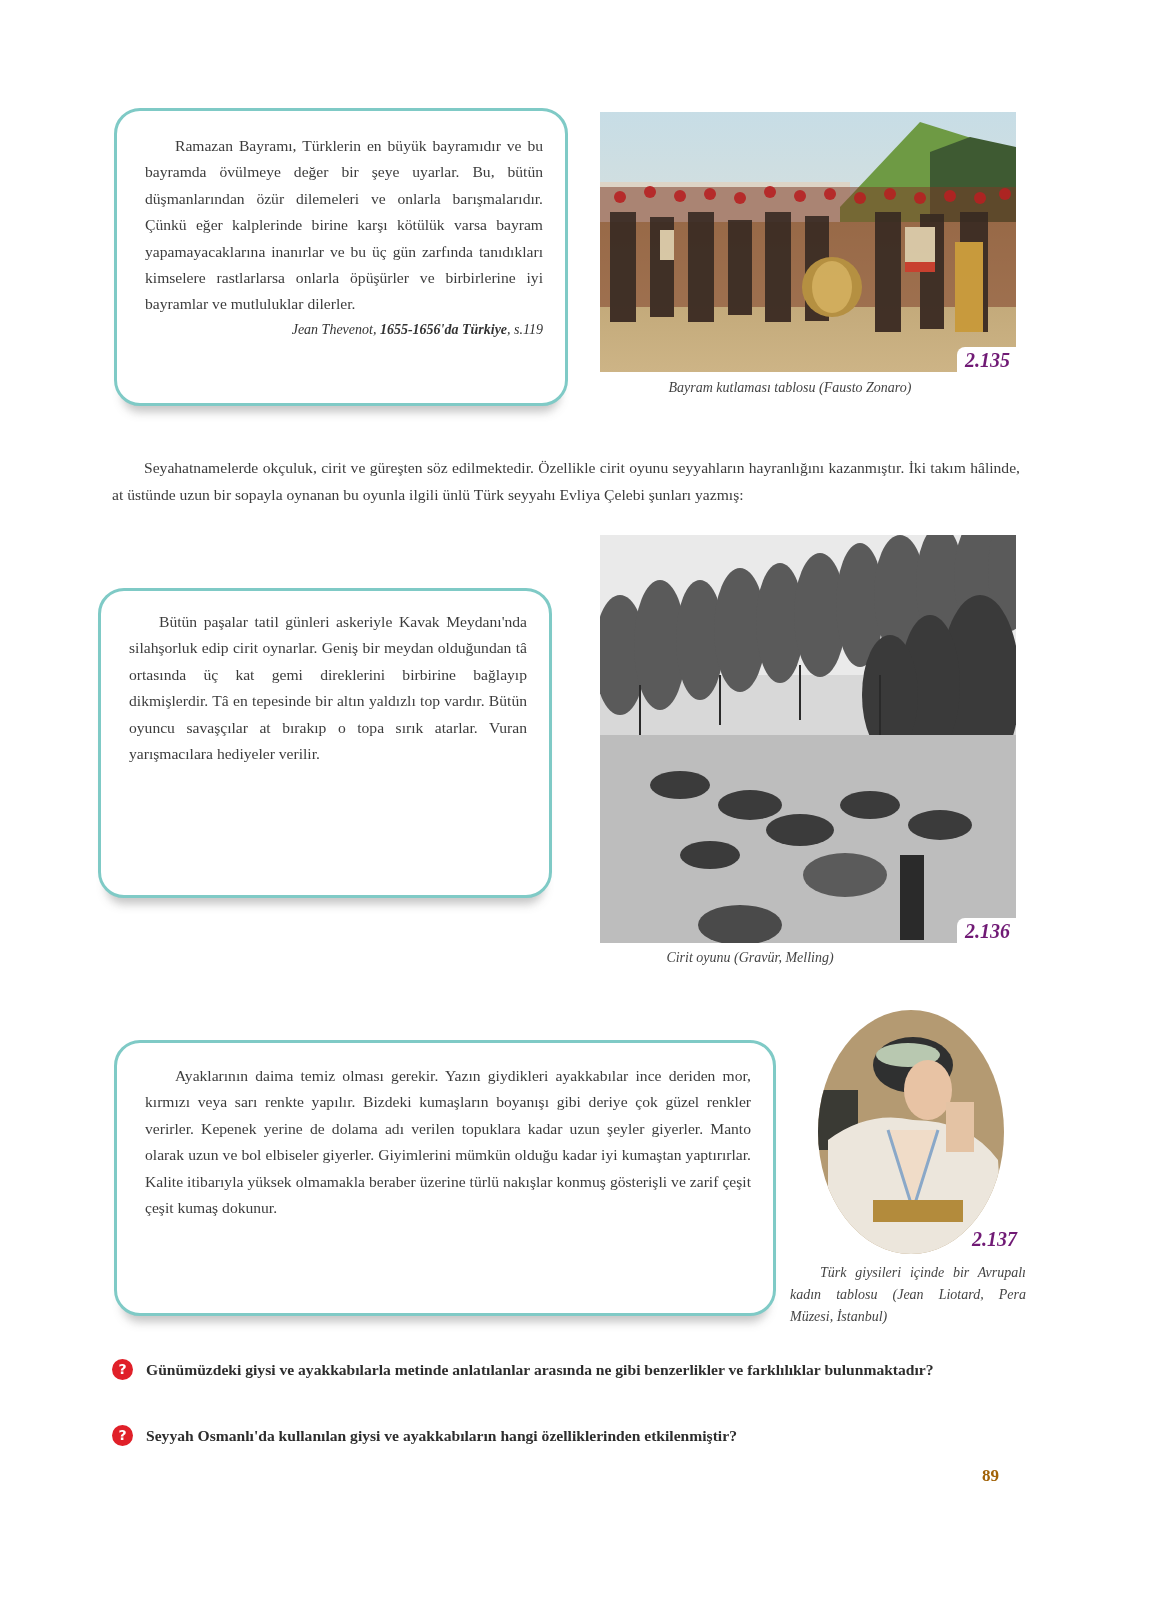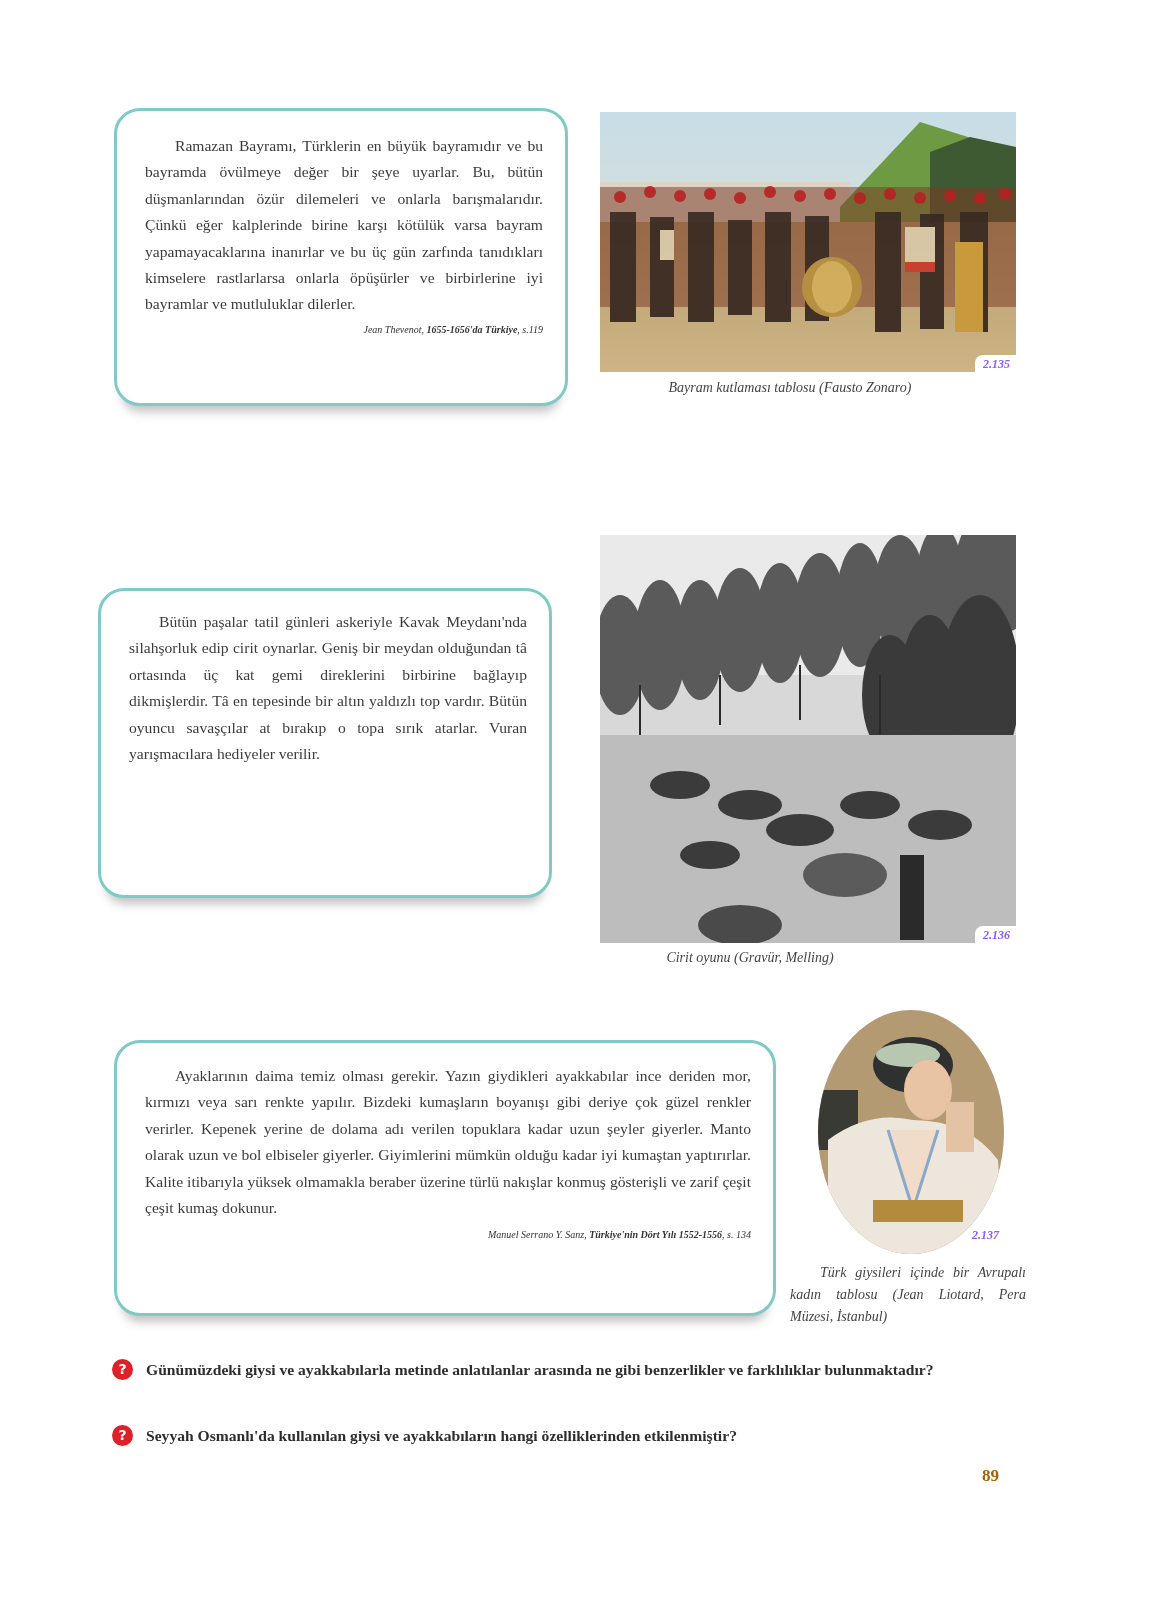--- a/index.html
+++ b/index.html
@@ -7,30 +7,30 @@
          font-family:"DejaVu Serif", "Liberation Serif", serif; color:#3a3a3a; }
   .page { position:absolute; left:0; top:0; width:984px; height:1616px; }
 
   .quote-box { position:absolute; border:3px solid #7fcac6; border-radius:26px;
                background:#ffffff; box-sizing:border-box;
                box-shadow: 0 14px 10px -8px rgba(90,90,90,0.35); }
   .quote-text { font-family:"Liberation Serif", serif; font-size:15.6px;
                 line-height:26.4px; color:#3c3c3c; text-align:justify;
                 text-indent:30px; margin:0; }
   .citation { font-family:"Liberation Serif", serif; font-style:italic;
-              font-size:10px; line-height:24px; text-align:right; color:#333; margin:0; }
+              font-size:14px; line-height:24px; text-align:right; color:#333; margin:0; }
   .citation b { font-weight:bold; }
 
   .body-text { position:absolute; font-family:"Liberation Serif", serif;
                font-size:15.6px; line-height:27px; color:#3c3c3c;
                text-align:justify; margin:0; }
 
   .figure { position:absolute; overflow:hidden; }
   .fig-num { position:absolute; font-family:"Liberation Serif", serif;
-             font-style:italic; font-weight:bold; font-size:12px; color:#8b5cf6;
+             font-style:italic; font-weight:bold; font-size:20px; color:#701a75;
              background:#ffffff; padding:2px 6px 0 8px; border-top-left-radius:8px; }
   .caption { position:absolute; font-family:"Liberation Serif", serif;
              font-style:italic; font-size:14px; color:#444; text-align:center; }
 
   .question { position:absolute; left:112px; font-family:"Liberation Serif", serif;
               font-weight:bold; font-size:15.6px; line-height:27px; color:#2d2d2d; }
   .q-icon { position:absolute; left:0; top:3px; width:21px; height:21px; border-radius:50%;
             background:#e02029; color:#fff; font-family:"DejaVu Sans", sans-serif;
             font-size:14px; font-weight:bold; text-align:center; line-height:21px; }
   .q-text { display:block; padding-left:34px; }
@@ -105,20 +105,21 @@
           </g>
         <ellipse cx="232" cy="175" rx="30" ry="30" fill="#b58f3f"></ellipse>
         <ellipse cx="232" cy="175" rx="20" ry="26" fill="#d2ae5c"></ellipse>
         <rect x="355" y="130" width="28" height="90" fill="#c99a3a"></rect>
       </g>
     </svg>
     <div class="fig-num" style="right:0; bottom:0;">2.135</div>
   </div>
   <div class="caption" style="left:600px; top:380px; width:380px;">Bayram kutlaması tablosu (Fausto Zonaro)</div>
 
+  <p class="body-text" style="left:112px; top:454px; width:908px; text-indent:32px;">Seyahatnamelerde okçuluk, cirit ve güreşten söz edilmektedir. Özellikle cirit oyunu seyyahların hayranlığını kazanmıştır. İki takım hâlinde, at üstünde uzun bir sopayla oynanan bu oyunla ilgili ünlü Türk seyyahı Evliya Çelebi şunları yazmış:</p>
 
   <div class="quote-box" style="left:98px; top:588px; width:454px; height:310px; padding:18px 22px 23px 28px;">
     <p class="quote-text">Bütün paşalar tatil günleri askeriyle Kavak Meydanı'nda silahşorluk edip cirit oynarlar. Geniş bir meydan olduğundan tâ ortasında üç kat gemi direklerini birbirine bağlayıp dikmişlerdir. Tâ en tepesinde bir altın yaldızlı top vardır. Bütün oyuncu savaşçılar at bırakıp o topa sırık atarlar. Vuran yarışmacılara hediyeler verilir.</p>
   </div>
 
   <div class="figure" style="left:600px; top:535px; width:416px; height:408px;">
     <svg width="416" height="408" viewBox="0 0 416 408">
       <rect width="416" height="408" fill="#d8d8d8"></rect>
       <rect y="0" width="416" height="140" fill="#eaeaea"></rect>
       <g fill="#5a5a5a">
@@ -158,23 +159,20 @@
       <ellipse cx="140" cy="390" rx="42" ry="20" fill="#4a4a4a"></ellipse>
       <rect x="300" y="320" width="24" height="85" fill="#2a2a2a"></rect>
     </svg>
     <div class="fig-num" style="right:0; bottom:0;">2.136</div>
   </div>
   <div class="caption" style="left:600px; top:950px; width:300px;">Cirit oyunu (Gravür, Melling)</div>
 
 
   <div class="quote-box" style="left:114px; top:1040px; width:662px; height:276px; padding:20px 22px 0 28px;">
     <p class="quote-text">Ayaklarının daima temiz olması gerekir. Yazın giydikleri ayakkabılar ince deriden mor, kırmızı veya sarı renkte yapılır. Bizdeki kumaşların boyanışı gibi deriye çok güzel renkler verirler. Kepenek yerine de dolama adı verilen topuklara kadar uzun şeyler giyerler. Manto olarak uzun ve bol elbiseler giyerler. Giyimlerini mümkün olduğu kadar iyi kumaştan yaptırırlar. Kalite itibarıyla yüksek olmamakla beraber üzerine türlü nakışlar konmuş gösterişli ve zarif çeşit çeşit kumaş dokunur.</p>
-    <p class="citation" style="margin-top:2px;">
-      <span>Manuel Serrano Y. Sanz, </span><b>Türkiye'nin Dört Yılı 1552-1556</b><span>, s. 134</span>
-    </p>
   </div>
 
   <div class="figure" style="left:818px; top:1010px; width:186px; height:244px; border-radius:50%;">
     <svg width="186" height="244" viewBox="0 0 186 244">
       <rect width="186" height="244" fill="#b49a72"></rect>
       <rect x="0" y="80" width="40" height="60" fill="#3a3a34"></rect>
       <ellipse cx="95" cy="55" rx="40" ry="28" fill="#2f3030"></ellipse>
       <ellipse cx="90" cy="45" rx="32" ry="12" fill="#b8c8b0"></ellipse>
       <ellipse cx="110" cy="80" rx="24" ry="30" fill="#e8c3a4"></ellipse>
       <path d="M10 244 L10 130 Q50 100 95 110 Q150 110 180 150 L186 244 Z" fill="#ece6dc"></path>

